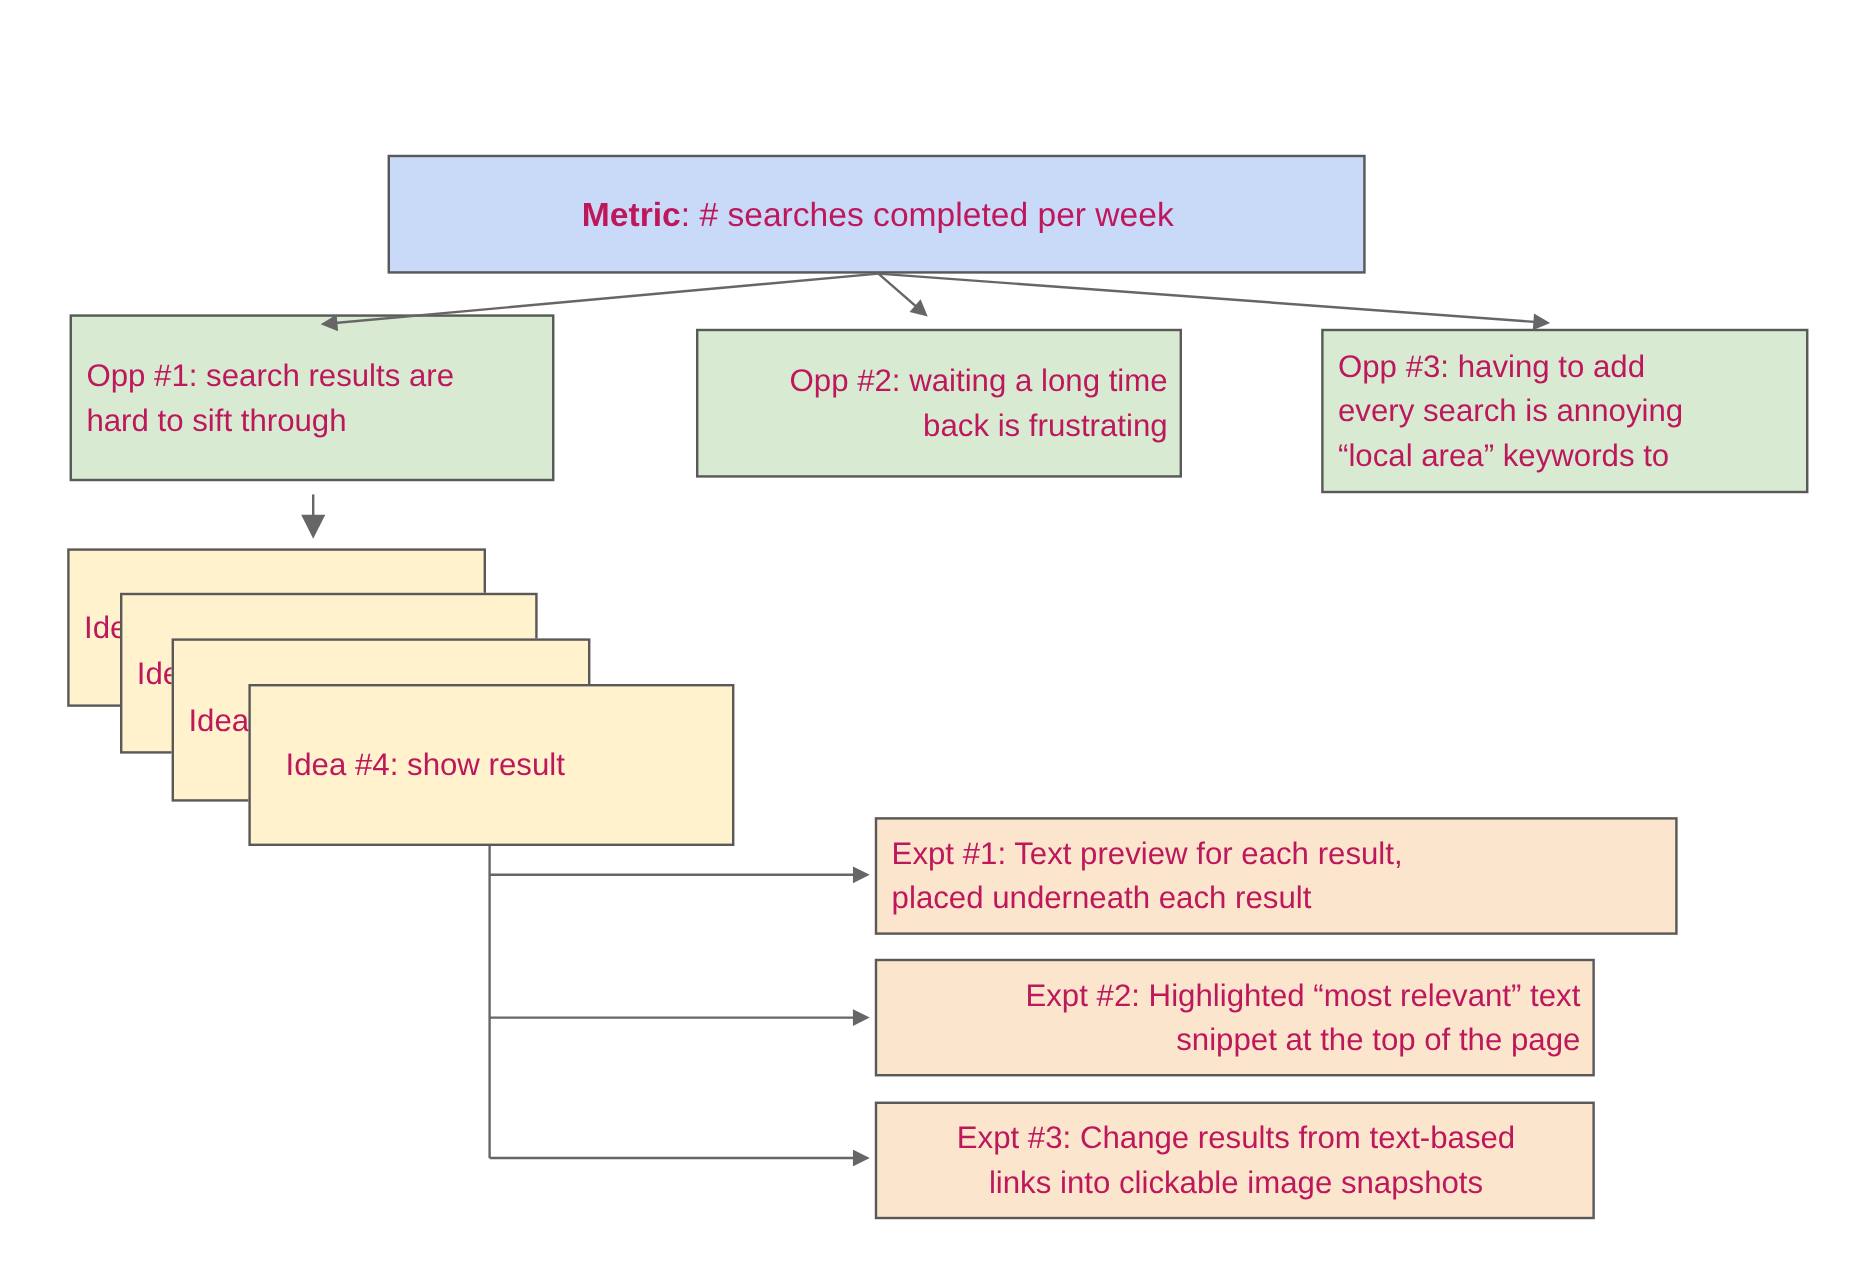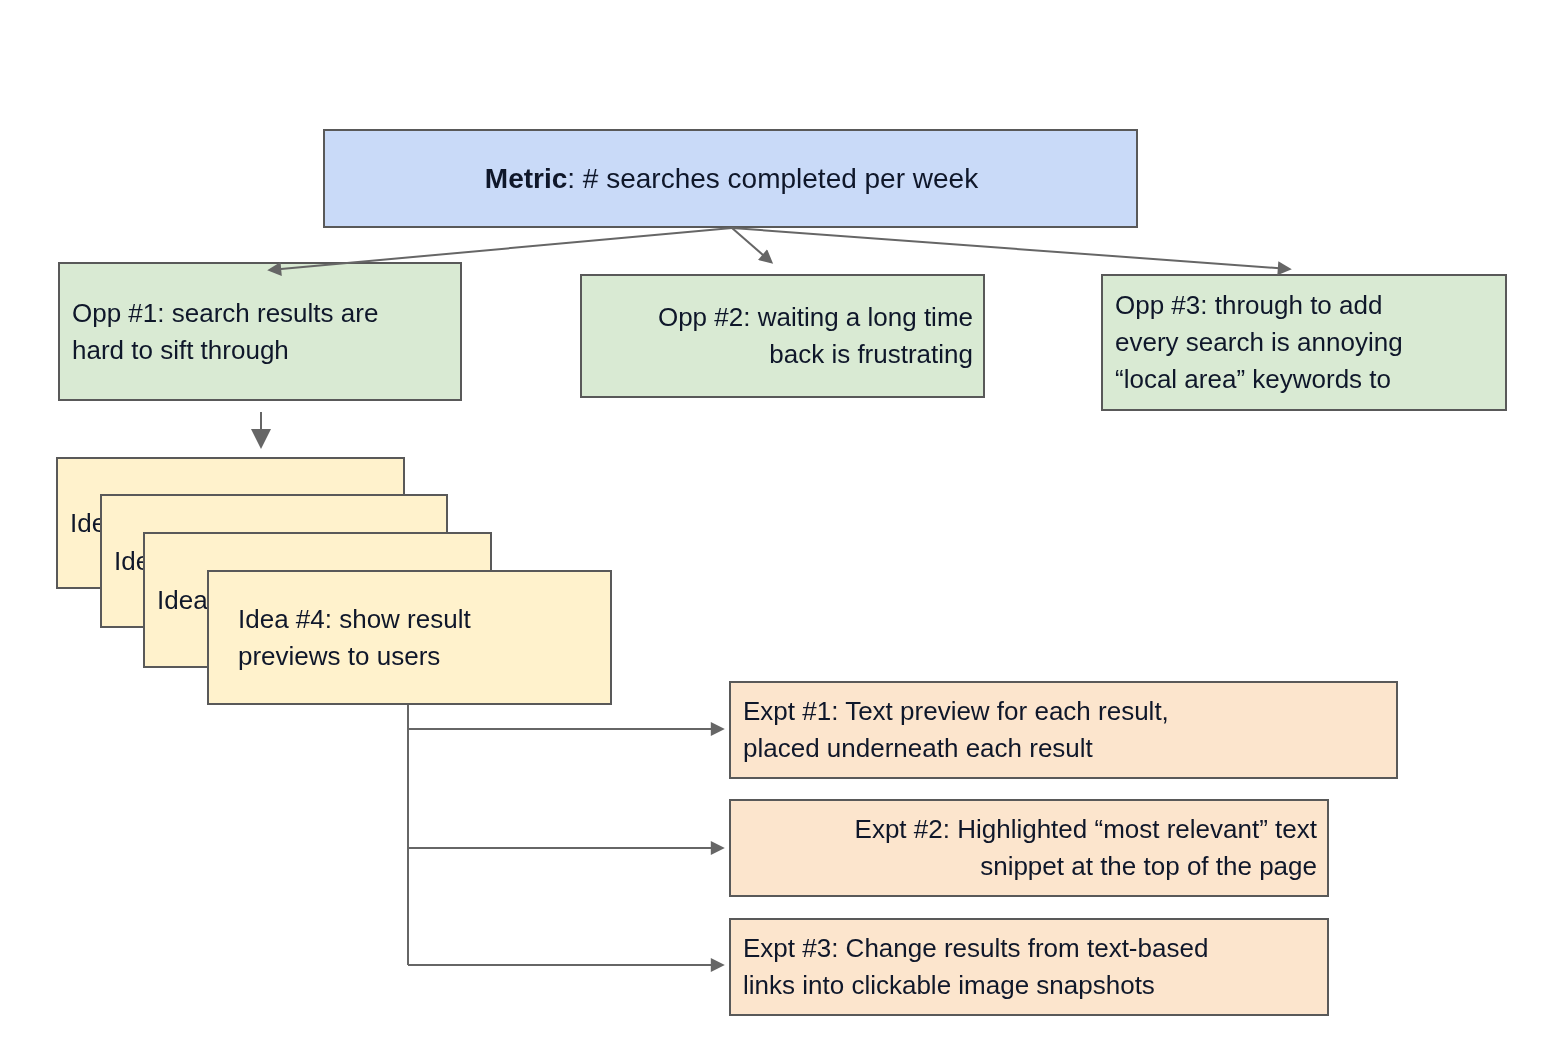--- a/index.html
+++ b/index.html
@@ -1,18 +1,18 @@
 <!DOCTYPE html>
 <html><head>
 <meta charset="utf-8">
 <style>
   html,body { margin:0; padding:0; background:#ffffff; }
   .canvas {
     position:relative; width:1556px; height:1054px; background:#ffffff;
-    font-family:"Liberation Sans","DejaVu Sans",sans-serif; color:#0f172a;
+    font-family:"Liberation Sans","DejaVu Sans",sans-serif; color:#be185d;
   }
   .node {
     position:absolute; box-sizing:border-box;
     border:2px solid #595959;
     display:flex; flex-direction:column; justify-content:center;
     padding:4px 10px 4px 12px;
     font-size:26px; line-height:37px;
   }
   .metric {
     left:323px; top:129px; width:815px; height:99px;
@@ -25,21 +25,21 @@
   .opp2 { left:580px;  top:274px; width:405px; height:124px;align-items:flex-end; }
   .opp3 { left:1101px; top:274px; width:406px; height:137px; }
   .idea { background:#fff2cc; }
   .idea1 { left:56px;  top:457px; width:349px; height:132px; z-index:1; }
   .idea2 { left:100px; top:494px; width:348px; height:134px; z-index:2; }
   .idea3 { left:143px; top:532px; width:349px; height:136px; z-index:3; }
   .idea4 { left:207px; top:570px; width:405px; height:135px; z-index:4;padding-left:29px; }
   .expt { background:#fce5cd; }
   .expt1 { left:729px; top:681px; width:669px; height:98px; }
   .expt2 { left:729px; top:799px; width:600px; height:98px;align-items:flex-end; }
-  .expt3 { left:729px; top:918px; width:600px; height:98px; }
+  .expt3 { left:729px; top:918px; width:600px; height:98px;align-items:center; }
   .line { white-space:nowrap; }
   svg.overlay {
     position:absolute; left:0; top:0; width:1556px; height:1054px;
     z-index:6; pointer-events:none;
   }
 </style>
 </head>
 <body>
 
 <div class="canvas">
@@ -51,37 +51,36 @@
 
   <div class="node opp opp1">
     <div class="line">Opp #1: search results are</div>
     <div class="line">hard to sift through</div>
   </div>
   <div class="node opp opp2">
     <div class="line">Opp #2: waiting a long time</div>
     <div class="line">back is frustrating</div>
   </div>
   <div class="node opp opp3">
-    <div class="line">Opp #3: through to add</div>
+    <div class="line">Opp #3: having to add</div>
     <div class="line">every search is annoying</div>
     <div class="line">“local area” keywords to</div>
   </div>
 
   <div class="node idea idea1">
     <div class="line">Idea #1:</div>
   </div>
   <div class="node idea idea2">
     <div class="line">Idea #2:</div>
   </div>
   <div class="node idea idea3">
     <div class="line">Idea #3:</div>
   </div>
   <div class="node idea idea4">
     <div class="line">Idea #4: show result</div>
-    <div class="line">previews to users</div>
   </div>
 
   <div class="node expt expt1">
     <div class="line">Expt #1: Text preview for each result,</div>
     <div class="line">placed underneath each result</div>
   </div>
   <div class="node expt expt2">
     <div class="line">Expt #2: Highlighted “most relevant” text</div>
     <div class="line">snippet at the top of the page</div>
   </div>

